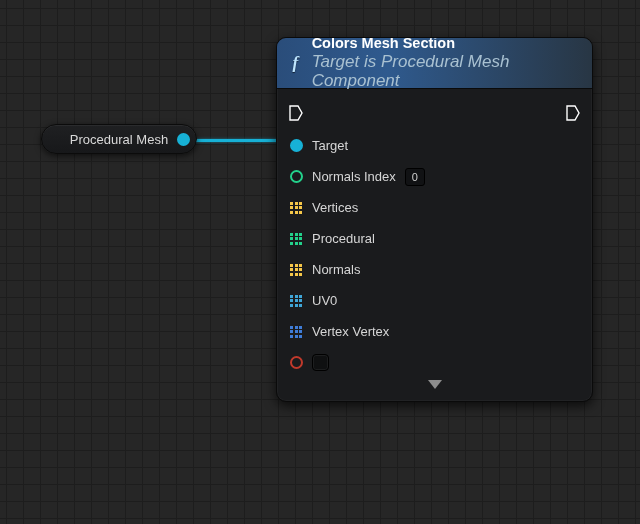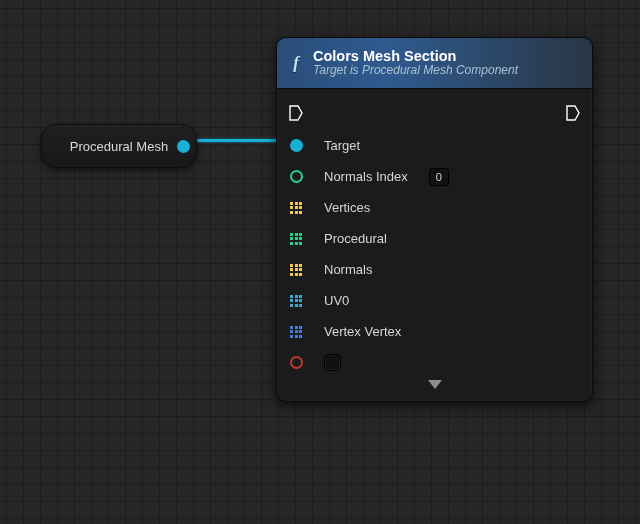--- a/index.html
+++ b/index.html
@@ -29,21 +29,21 @@
     top: 139px; left: 188px; width: 105px; height: 3px;
     background: #17b1d6;
     border-radius: 2px;
     box-shadow: 0 0 3px rgba(23,177,214,.6);
   }
 
   
   .var-node {
     position: absolute;
     top: 124px; left: 41px;
-    width: 156px; height: 44px;
+    width: 156px; height: 30px;
     border-radius: 16px;
     background: linear-gradient(#1f2022, #17181a);
     border: 1px solid #0b0b0b;
     box-shadow: 0 2px 6px rgba(0,0,0,.6), inset 0 1px 0 rgba(255,255,255,.05);
     display: flex; align-items: center; justify-content: center;
     gap: 8px;
     color: #d8d8d8;
     font-size: 13px;
   }
   .var-node .out-pin {
@@ -74,27 +74,27 @@
     font-style: italic;
     font-family: Georgia, 'Times New Roman', serif;
     font-weight: bold;
     color: #bfe6ff;
     display: flex; align-items: center; justify-content: center;
     font-size: 17px;
     text-shadow: 0 1px 1px rgba(0,0,0,.6);
   }
   .fn-titles { display: flex; flex-direction: column; line-height: 1.15; }
   .fn-title { color: #fff; font-size: 14.5px; font-weight: 600; }
-  .fn-sub   { color: #a9c1d1; font-size: 12px; font-style: italic; }
+  .fn-sub   { color: #a9c1d1; font-size: 17px; font-style: italic; }
 
   .fn-body { padding: 8px 12px 6px 12px; }
 
   .row {
     display: flex; align-items: center;
-    height: 31px; gap: 21px;
+    height: 31px; gap: 9px;
     font-size: 13px; color: #d6d6d6;
   }
   .row .label { white-space: nowrap; }
 
   .exec-row { justify-content: space-between; margin-bottom: 2px; }
 
   
   .pin { width: 14px; height: 14px; display:inline-flex; align-items:center; justify-content:center; }
   .exec-pin svg { display:block; }
   .circle-pin {

